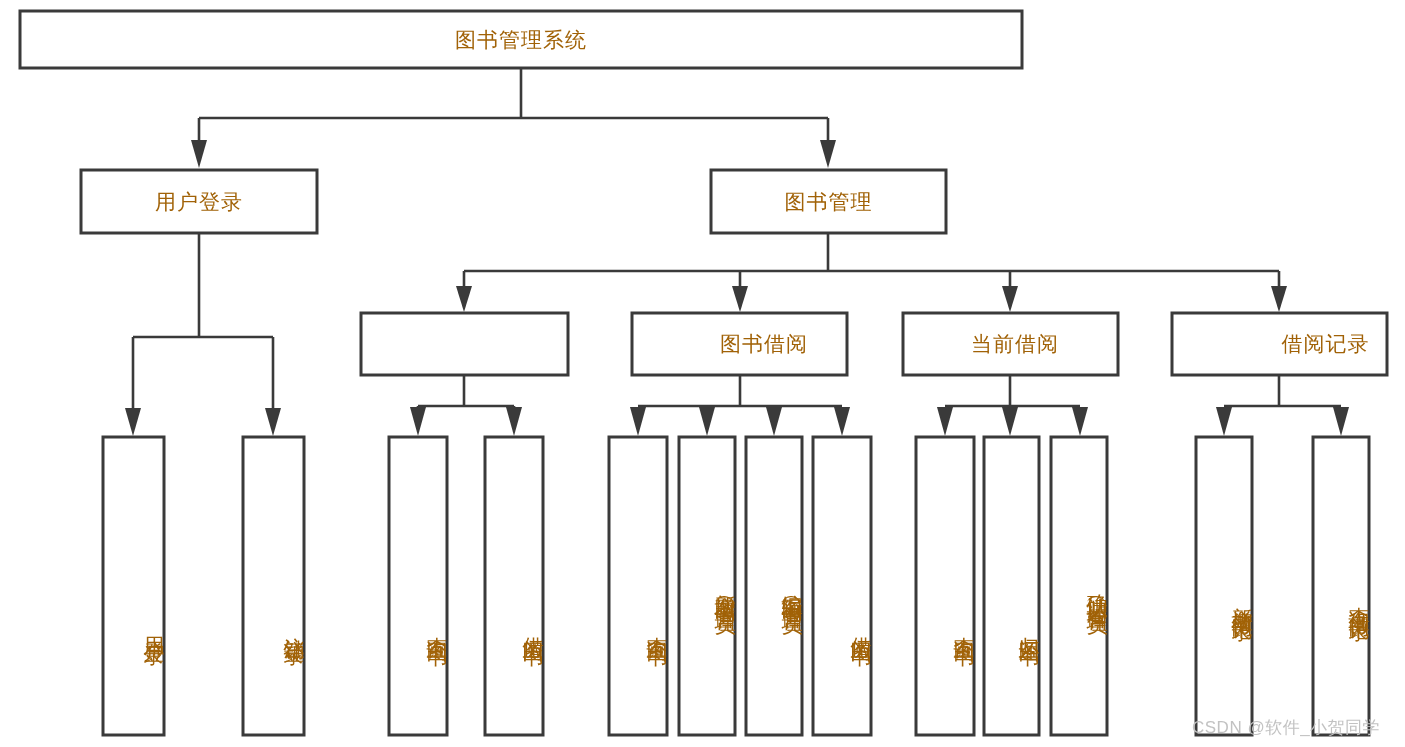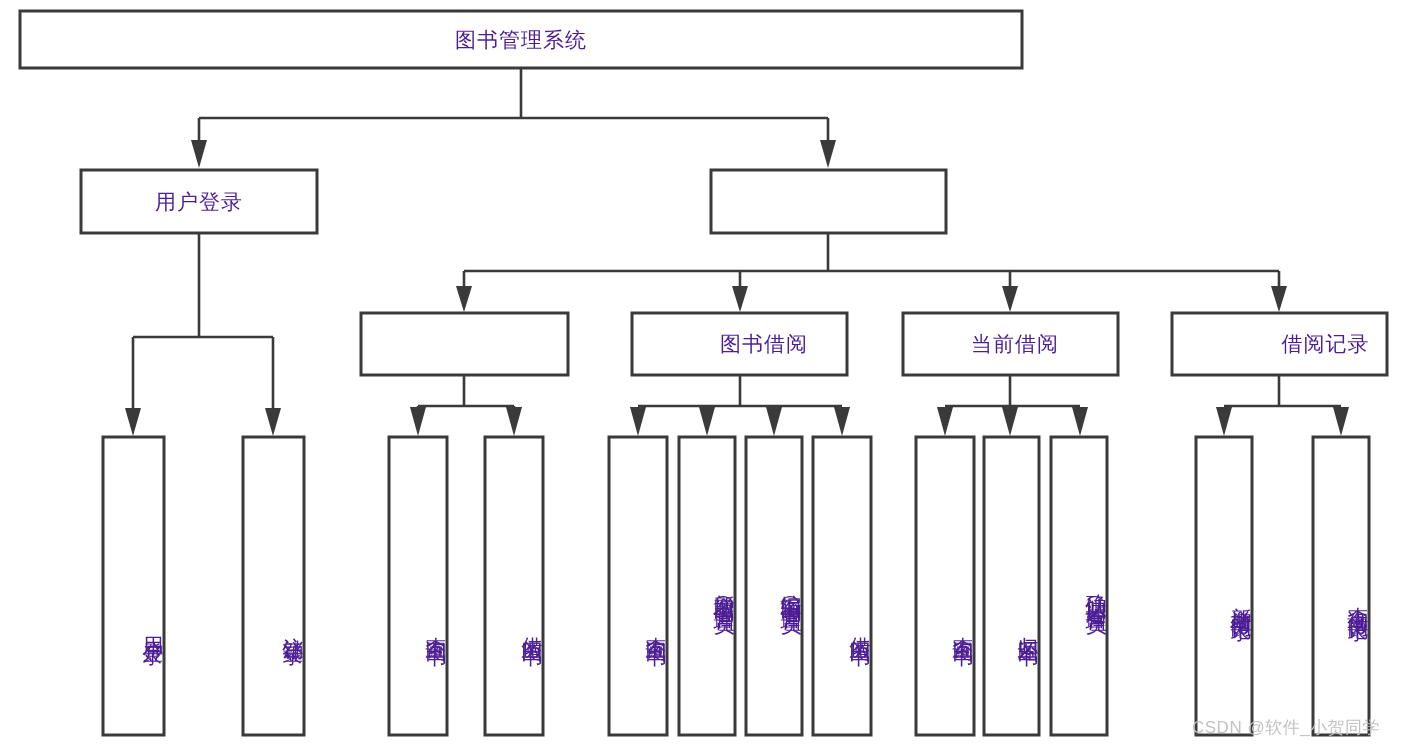--- a/index.html
+++ b/index.html
@@ -38,22 +38,22 @@
     stroke-linecap: butt;
   }
   .arrow-head {
     fill: #3a3a3a;
   }
   .node-label {
     position: absolute;
     display: flex;
     align-items: center;
     justify-content: center;
-    color: #4c1d95;
-    font-family: Liberation Sans, sans-serif;
+    color: #a16207;
+    font-family: Liberation Serif, serif;
     box-sizing: border-box;
     pointer-events: none;
     white-space: nowrap;
   }
   .node-label.horizontal {
     font-size: 21px;
     letter-spacing: 1px;
   }
   .node-label.vertical {
     writing-mode: vertical-rl;
@@ -172,20 +172,21 @@
     <rect class="node-box" x="984" y="437" width="55" height="298"></rect>
     <rect class="node-box" x="1051" y="437" width="56" height="298"></rect>
 
     <rect class="node-box" x="1196" y="437" width="56" height="298"></rect>
     <rect class="node-box" x="1313" y="437" width="56" height="298"></rect>
   </svg>
 
   <div class="node-label horizontal" style="left:20px; top:11px; width:1002px; height:57px;">图书管理系统</div>
 
   <div class="node-label horizontal" style="left:81px; top:170px; width:236px; height:63px;">用户登录</div>
+  <div class="node-label horizontal" style="left:711px; top:170px; width:235px; height:63px;">图书管理</div>
 
   <div class="node-label horizontal" style="left:632px; top:313px; width:231px; height:62px;padding-left:33px;">图书借阅</div>
   <div class="node-label horizontal" style="left:903px; top:313px; width:215px; height:62px;padding-left:9px;">当前借阅</div>
   <div class="node-label horizontal" style="left:1218px; top:313px; width:215px; height:62px;">借阅记录</div>
 
   <div class="node-label vertical" style="left:103px; top:437px; width:61px; height:298px; padding-top:80px;">用户登录</div>
   <div class="node-label vertical" style="left:243px; top:437px; width:61px; height:298px; padding-top:80px;">注销登录</div>
   <div class="node-label vertical" style="left:389px; top:437px; width:58px; height:298px; padding-top:80px;">查询图书</div>
   <div class="node-label vertical" style="left:485px; top:437px; width:58px; height:298px; padding-top:80px;">借阅图书</div>
 

